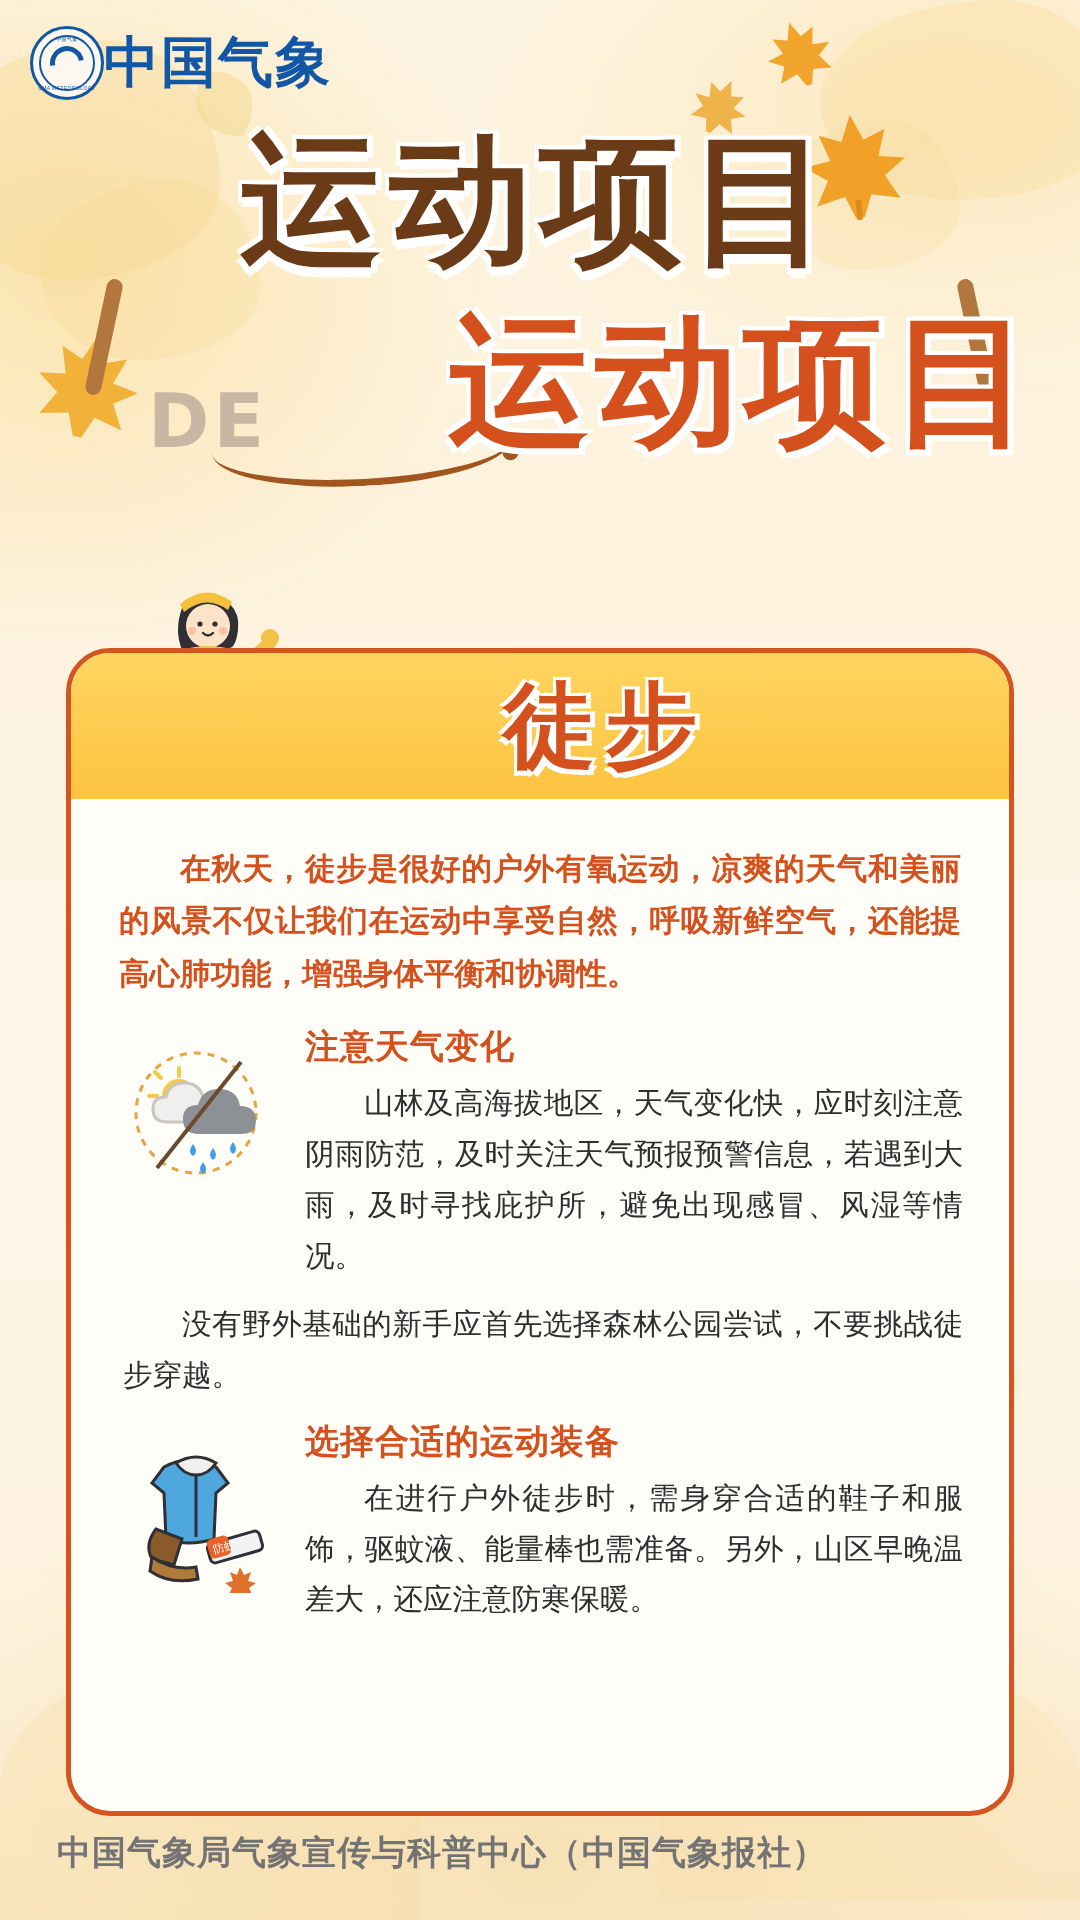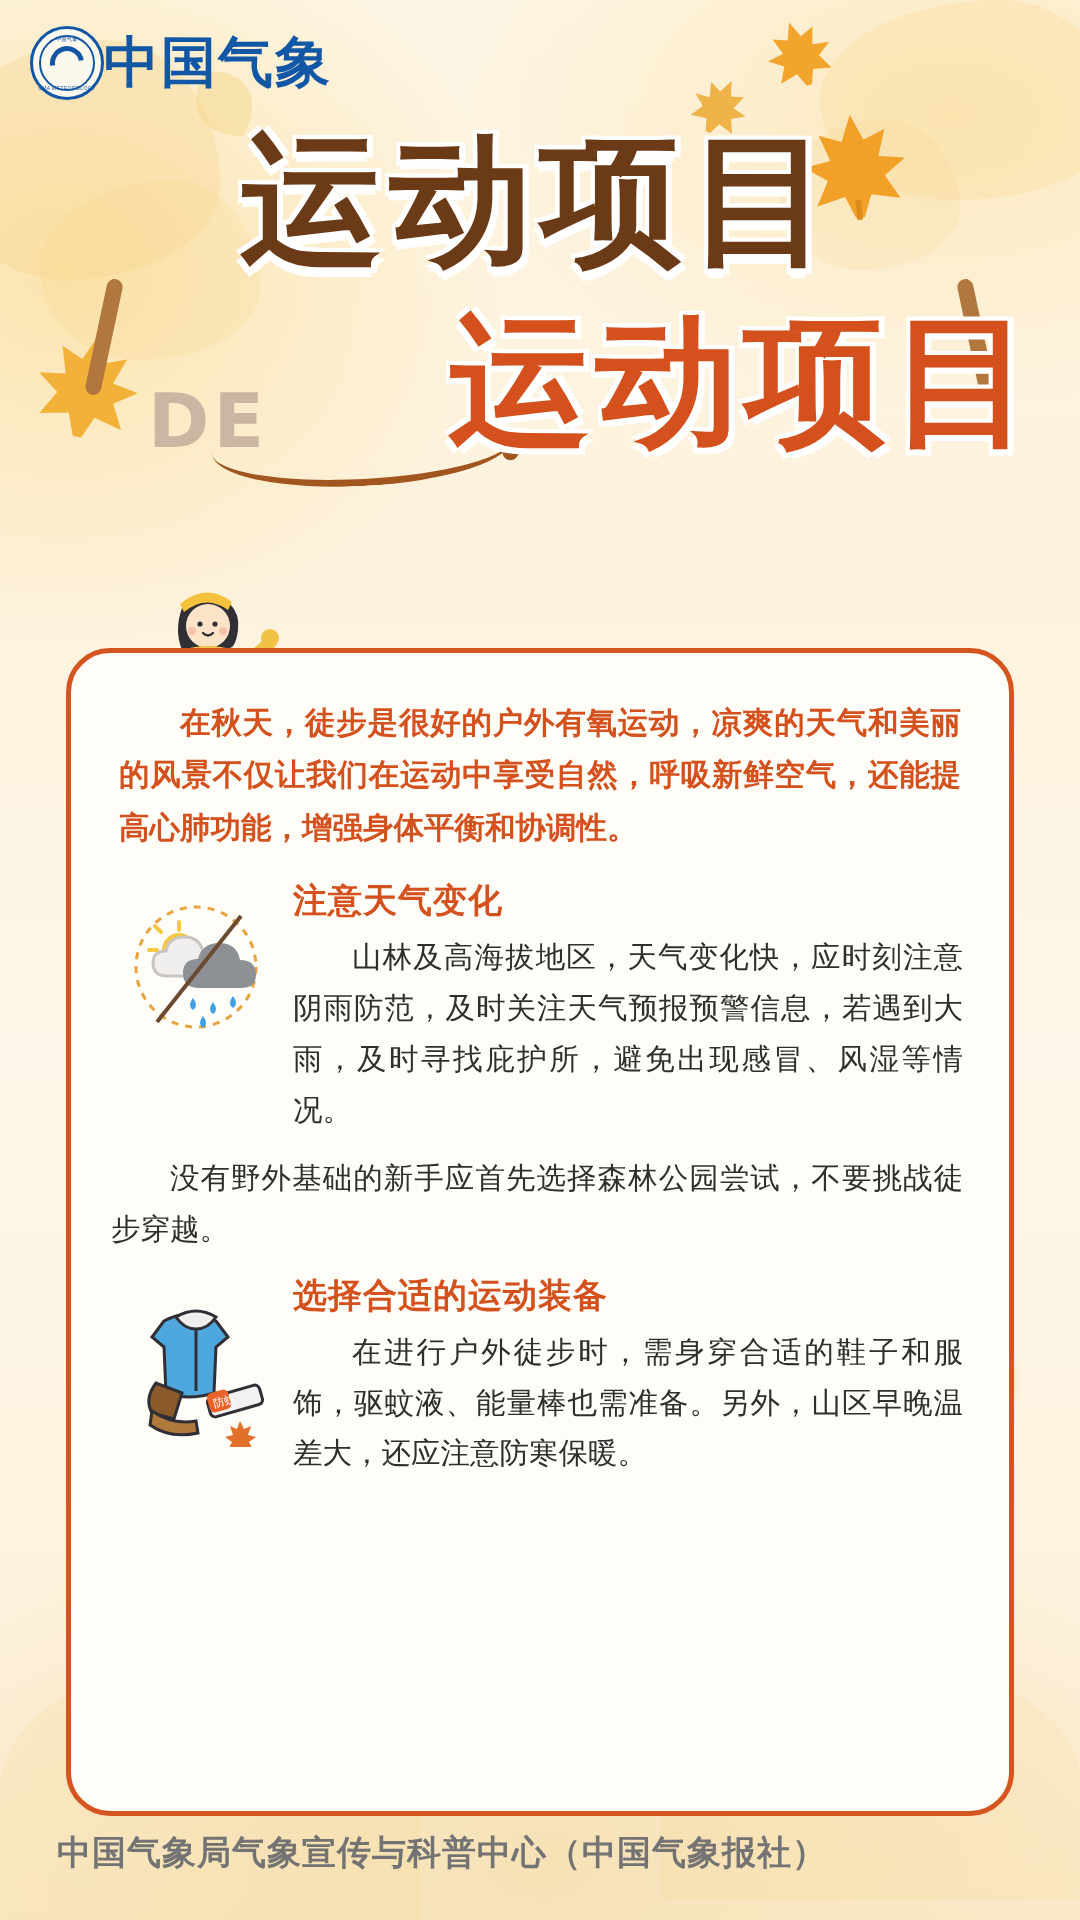--- a/index.html
+++ b/index.html
@@ -163,21 +163,21 @@
   .section {
     display: flex;
     padding: 14px 46px 4px 34px;
     align-items: flex-start;
   }
   .sec-icon {
     width: 182px; flex: 0 0 182px;
     display: flex; align-items: flex-start; justify-content: center;
     padding-top: 14px;
   }
-  .sec-body { flex: 1; padding-left: 6px; }
+  .sec-body { flex: 1; padding-left: 6px; margin-left: 12px; }
   .sec-title {
     font-size: 34px; font-weight: 700; color: #d4511d;
     letter-spacing: 1px; margin-bottom: 8px;
     font-family: "DejaVu Sans", "Liberation Sans", sans-serif;
   }
   .sec-text {
     font-size: 29.5px; line-height: 1.72; color: #2f2f2f;
     text-indent: 2em; text-align: justify;
     font-family: "DejaVu Sans", "Liberation Sans", sans-serif;
   }
@@ -287,20 +287,23 @@
     <ellipse cx="108" cy="214" rx="24" ry="11" fill="#ffffff" stroke="#d8d8d8" stroke-width="2"></ellipse>
 
     <line x1="148" y1="72" x2="132" y2="214" stroke="#9aa0a6" stroke-width="6" stroke-linecap="round"></line>
     <circle cx="150" cy="70" r="9" fill="#f2c246"></circle>
 
     <path d="M118 96 q22 -8 32 -22" stroke="#f2c246" stroke-width="14" fill="none" stroke-linecap="round"></path>
   </svg>
 </div>
 
 <div class="card">
+  <div class="card-head">
+    <h2>徒步</h2>
+  </div>
 
   <p class="intro">在秋天，徒步是很好的户外有氧运动，凉爽的天气和美丽的风景不仅让我们在运动中享受自然，呼吸新鲜空气，还能提高心肺功能，增强身体平衡和协调性。</p>
 
   <div class="section">
     <div class="sec-icon">
       <svg width="150" height="150" viewBox="0 0 150 150">
         <circle cx="75" cy="75" r="60" fill="none" stroke="#e8a33d" stroke-width="3" stroke-dasharray="7 7"></circle>
         <circle cx="58" cy="58" r="17" fill="#f7c842"></circle>
         <g stroke="#f7c842" stroke-width="4" stroke-linecap="round">
           <line x1="58" y1="30" x2="58" y2="38"></line>

